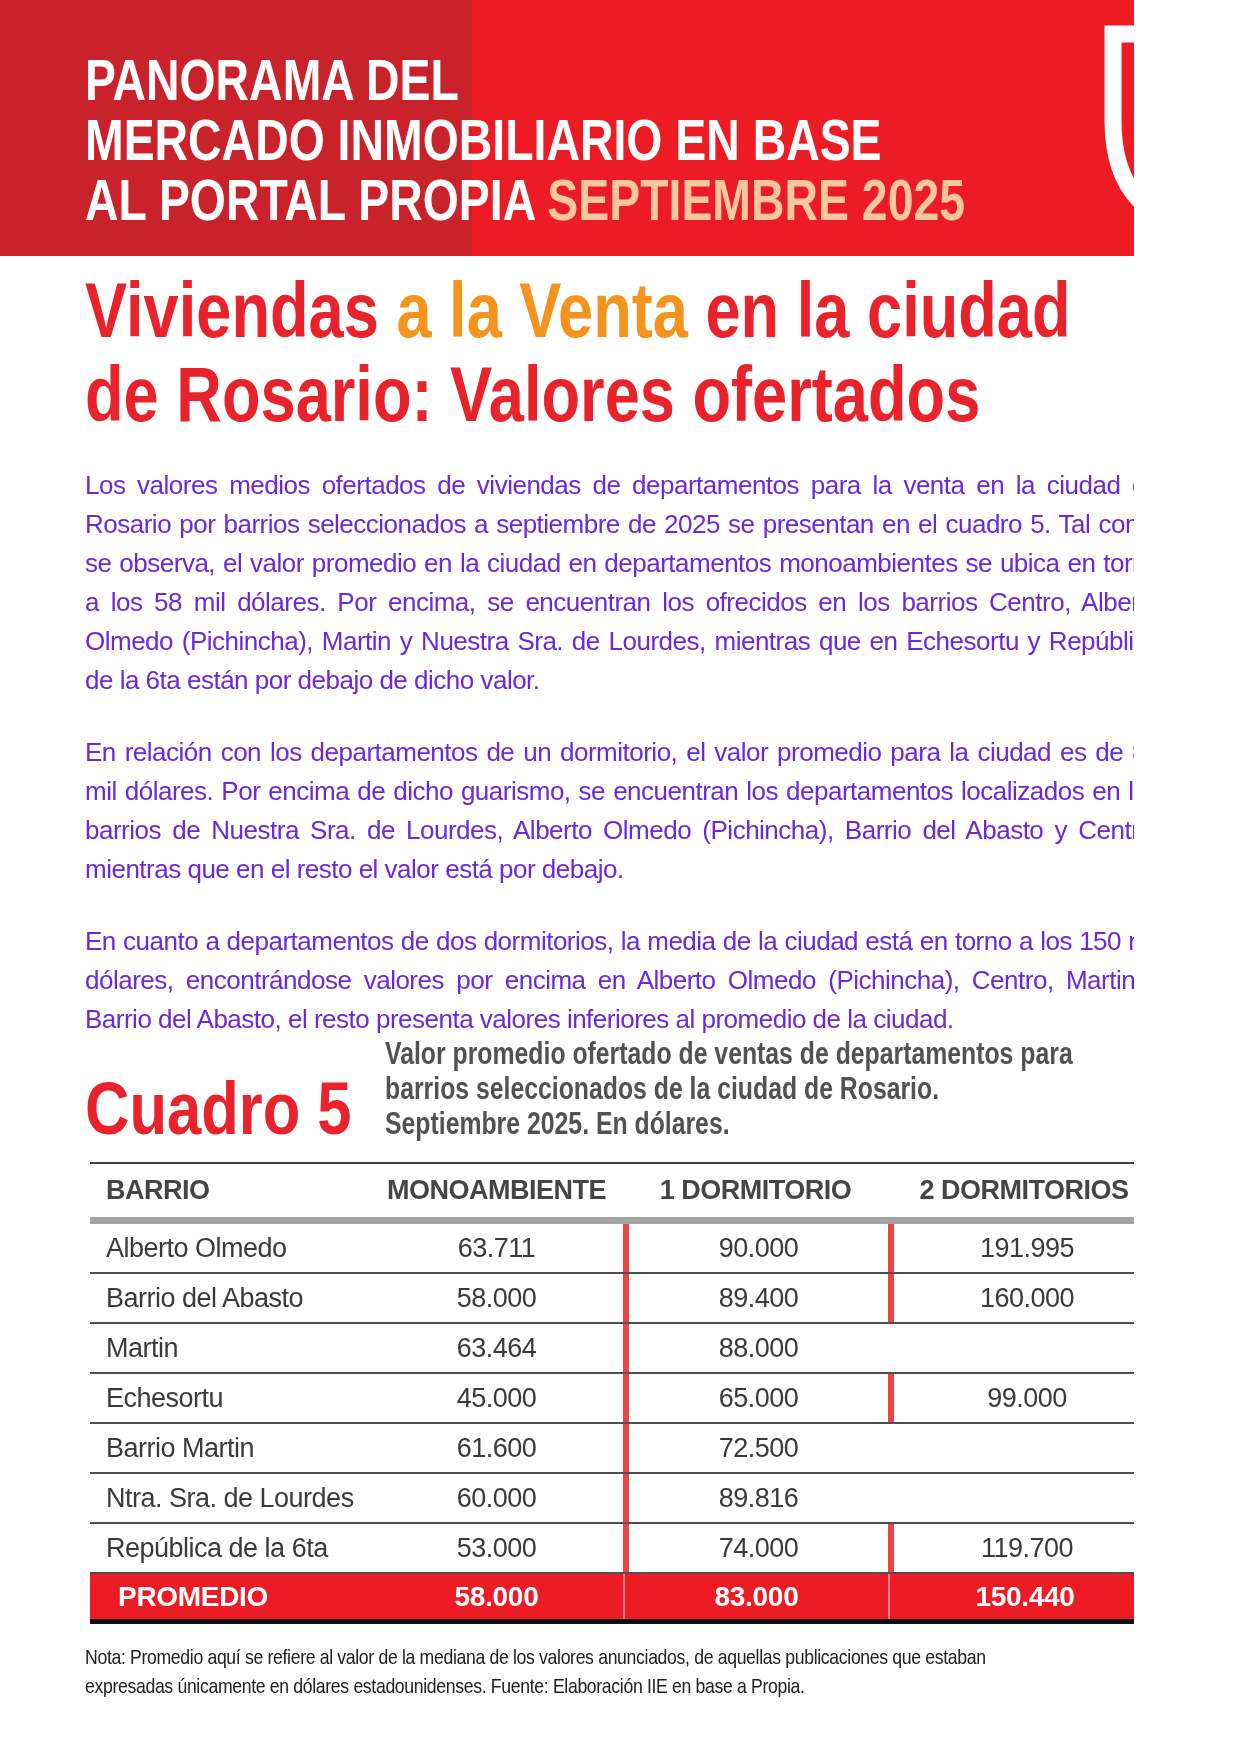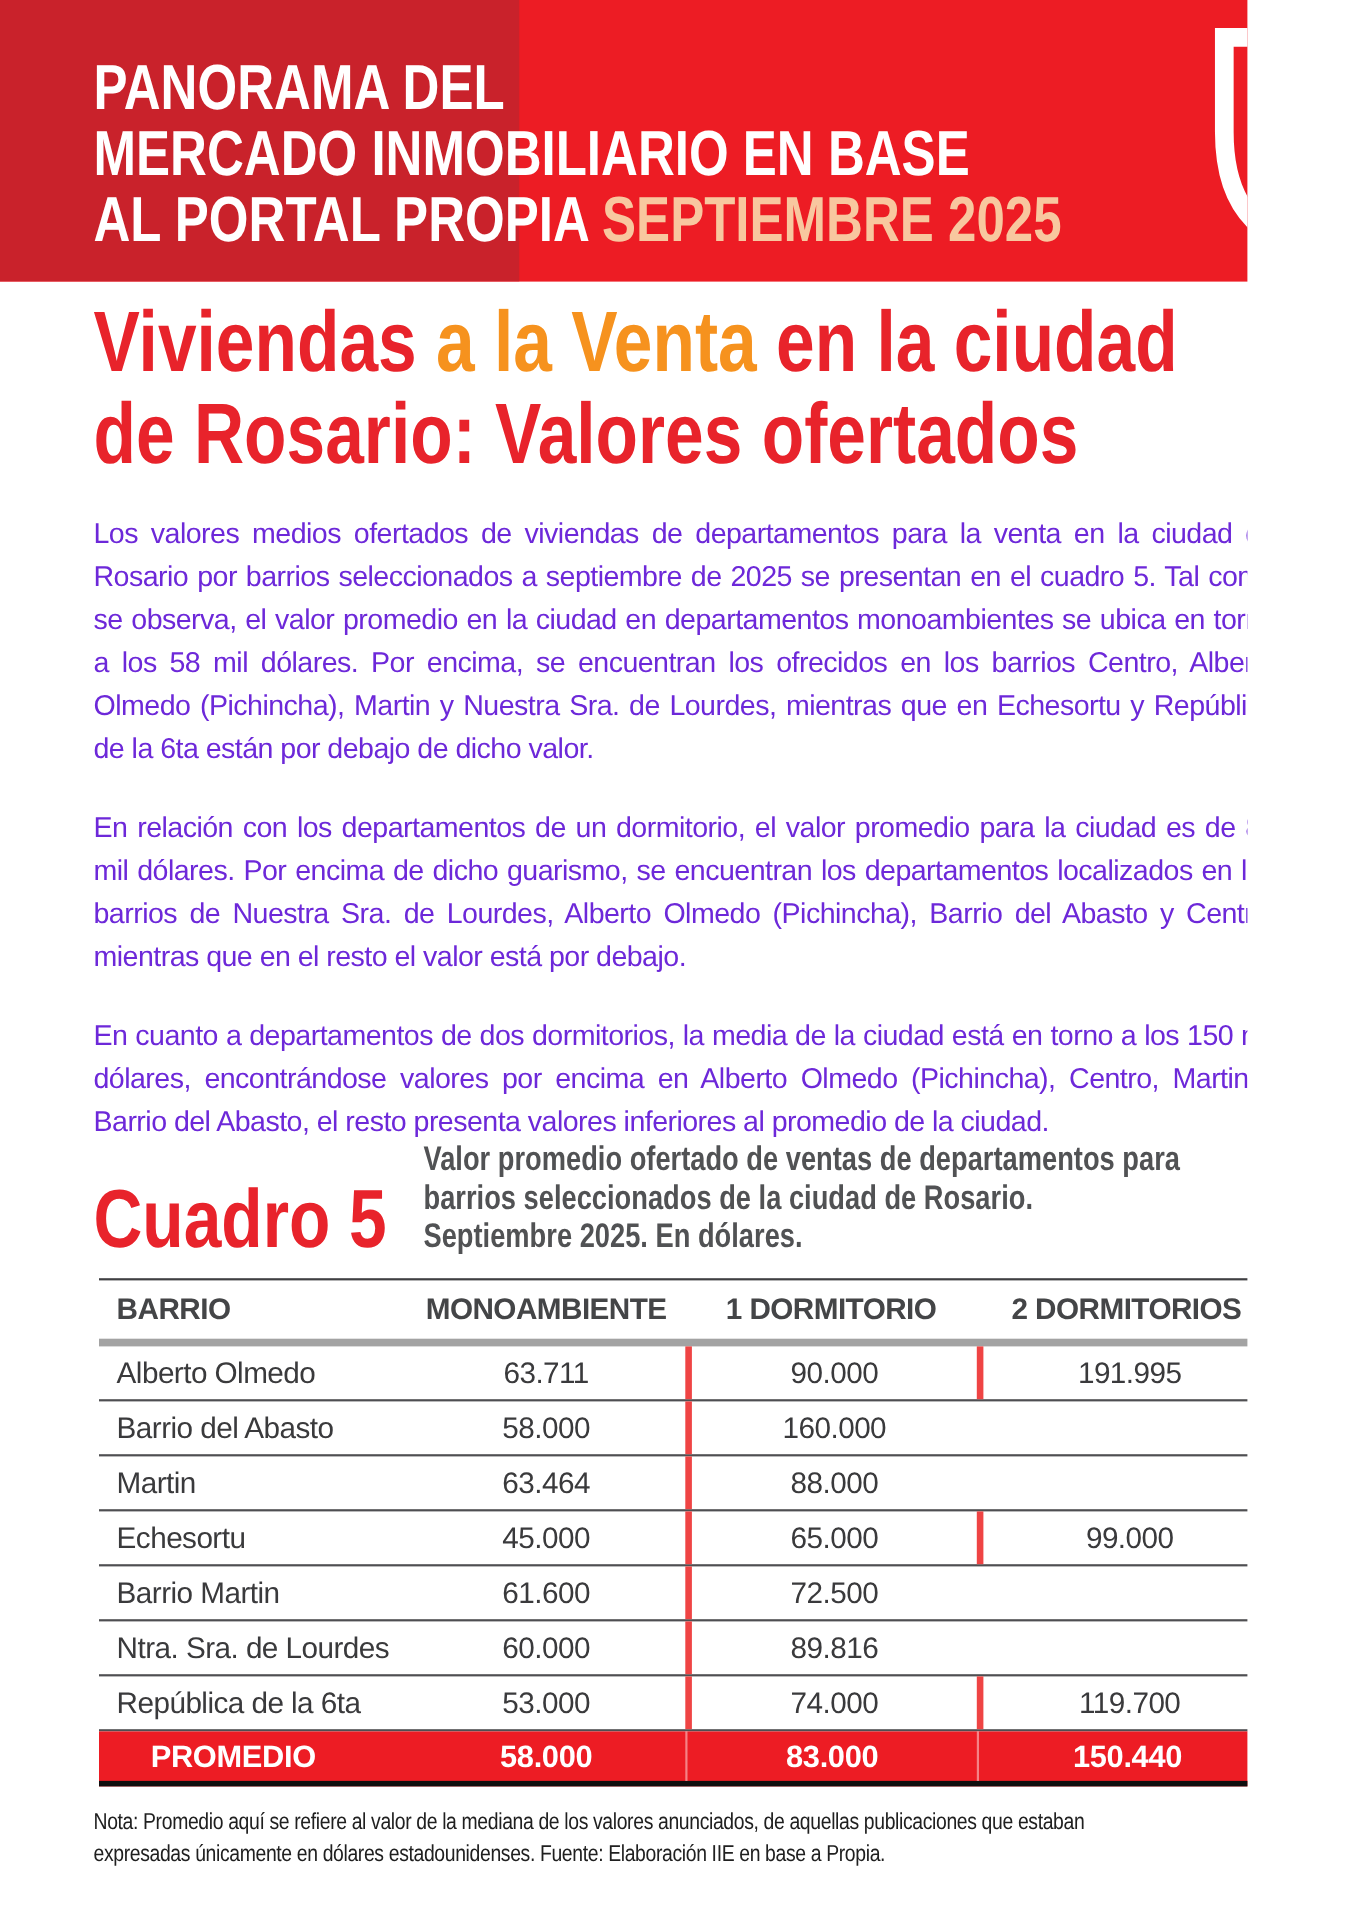--- a/index.html
+++ b/index.html
@@ -121,21 +121,21 @@
     height: 50px;
     background: #ED1C24;
     border-bottom: 5px solid #0F0F0F;
   }
   .t-foot .cell {
     font-weight: 700;
     font-size: 28px;
     letter-spacing: -0.3px;
     color: #ffffff;
   }
-  .t-foot .cell.first { padding-left: 47px; }
+  .t-foot .cell.first { padding-left: 28px; }
   .t-foot .cell.c3, .t-foot .cell.c4 {
     border-left: 2px solid rgba(255,255,255,0.45);
     height: 100%;
     display: flex; align-items: center; justify-content: center;
   }
 
   
   .note { position: absolute; left: 85px; top: 1642px; }
   .note-line {
     font-size: 21px;
@@ -208,20 +208,21 @@
 
     <div class="t-row t-data">
       <div class="cell first">Alberto Olmedo</div>
       <div class="cell">63.711</div>
       <div class="cell c3">90.000</div>
       <div class="cell c4">191.995</div>
     </div>
     <div class="t-row t-data">
       <div class="cell first">Barrio del Abasto</div>
       <div class="cell">58.000</div>
+      <div class="cell c3">89.400</div>
       <div class="cell c4">160.000</div>
     </div>
     <div class="t-row t-data">
       <div class="cell first">Martin</div>
       <div class="cell">63.464</div>
       <div class="cell c3">88.000</div>
     </div>
     <div class="t-row t-data">
       <div class="cell first">Echesortu</div>
       <div class="cell">45.000</div>

